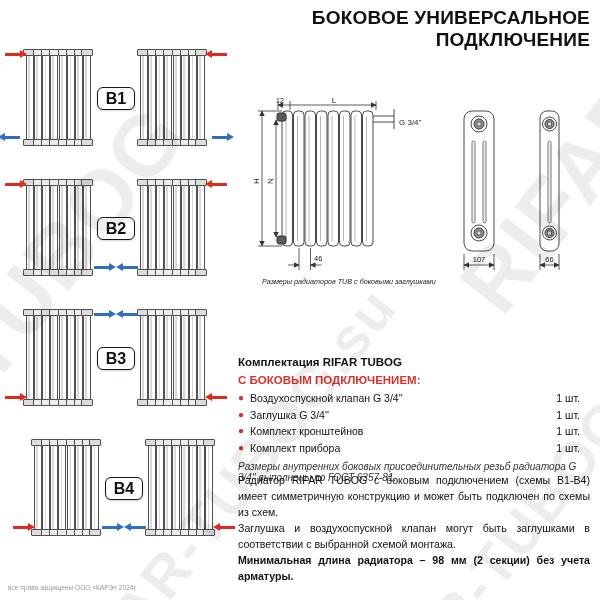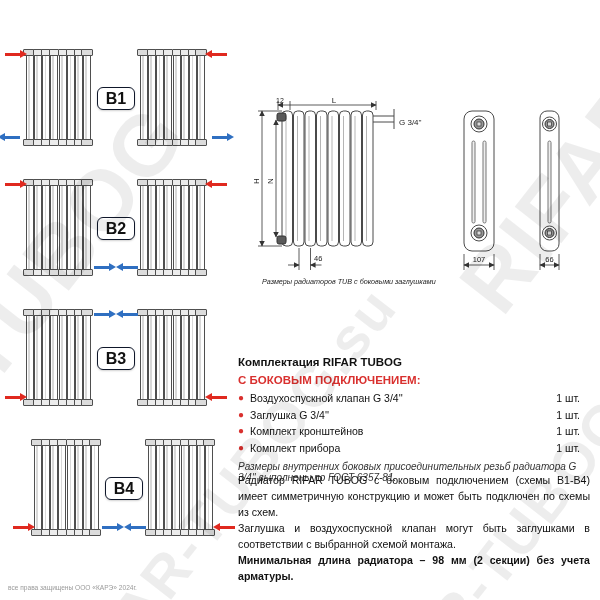--- a/index.html
+++ b/index.html
@@ -61,20 +61,24 @@
 </head>
 <body>
 
 <div class="page">
 
   <div class="wm wm1">TUBOG</div>
   <div class="wm wm2">RIFAR-TUBOG.su</div>
   <div class="wm wm3">RIFAR-TUBOG.su</div>
   <div class="wm wm4">RIFAR</div>
 
+  <div class="title">
+    <div>БОКОВОЕ УНИВЕРСАЛЬНОЕ</div>
+    <div>ПОДКЛЮЧЕНИЕ</div>
+  </div>
 
   <div class="scheme-row" style="top:48px;">
     <div class="radiator rad-left">
         <div class="tube">
           <i class="cap t"></i>
           <i class="cap b"></i>
         </div>
         <div class="tube">
           <i class="cap t"></i>
           <i class="cap b"></i>

